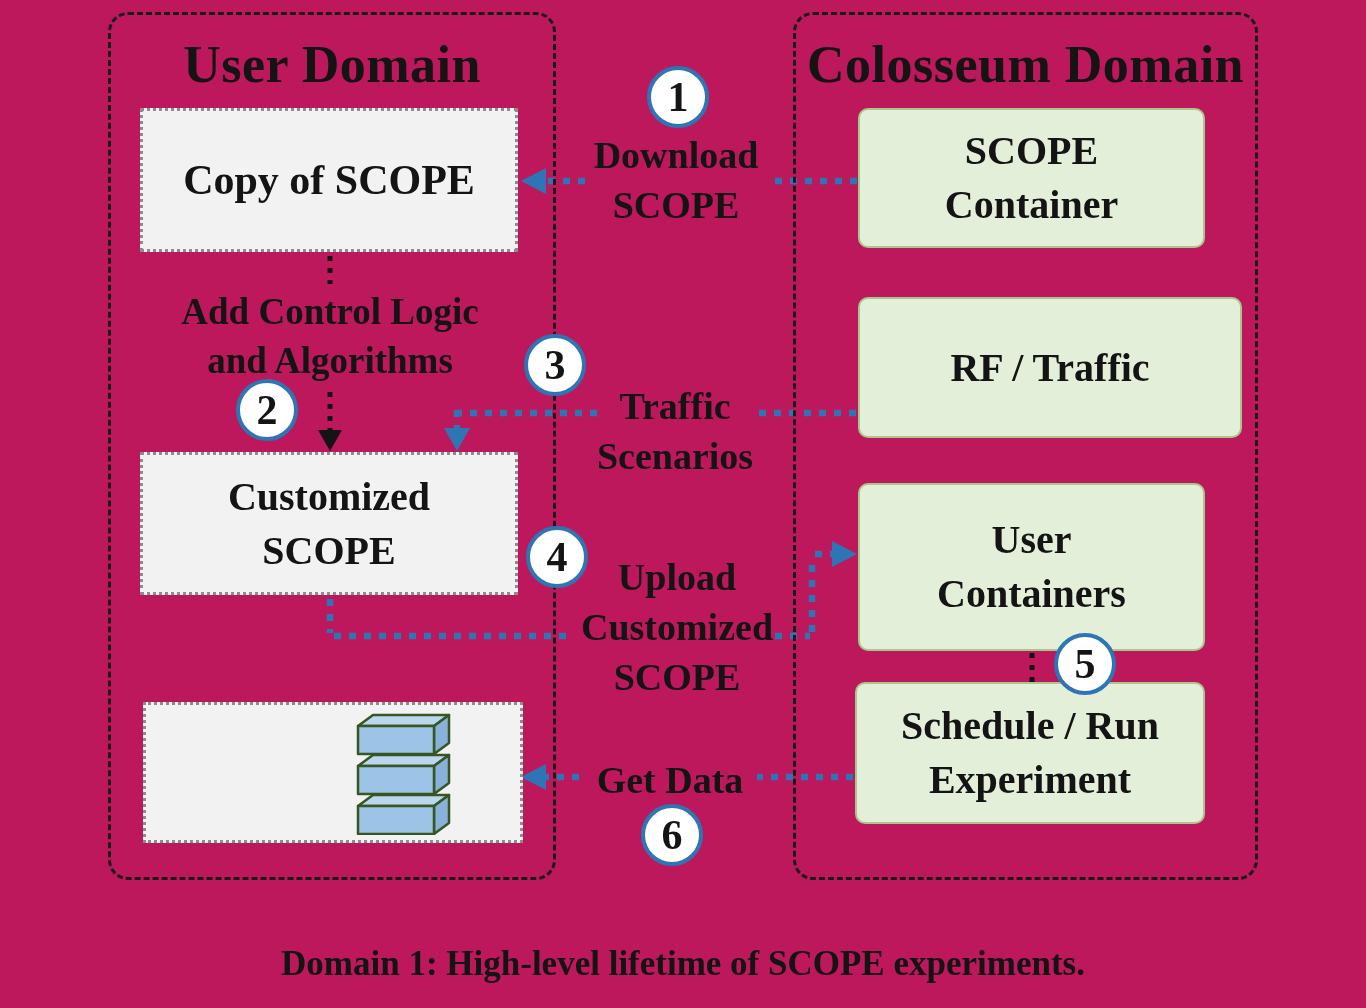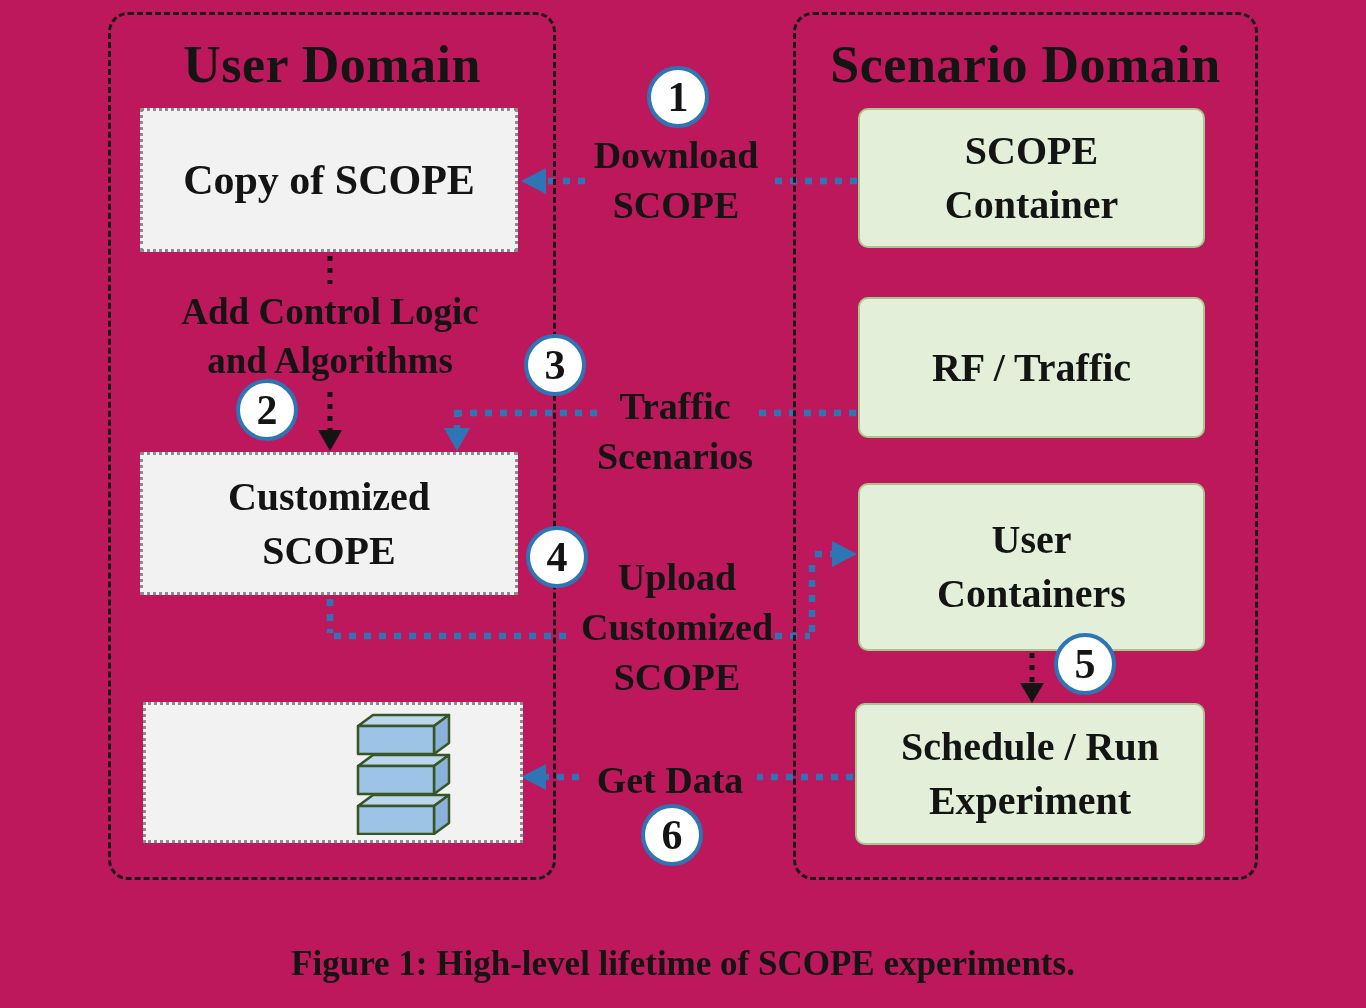--- a/index.html
+++ b/index.html
@@ -140,21 +140,21 @@
       <path d="M1032,629 V691"></path>
     </g>
     <polygon points="1032,703 1020,683 1044,683" fill="#141414"></polygon>
   </svg>
 
   <div class="domain-box" style="left:108px; top:12px; width:448px; height:868px;">
     <div class="domain-title">User Domain</div>
   </div>
 
   <div class="domain-box" style="left:793px; top:12px; width:465px; height:868px;">
-    <div class="domain-title">Scenario Domain</div>
+    <div class="domain-title">Colosseum Domain</div>
   </div>
 
   <div class="node gray" style="left:140px; top:108px; width:378px; height:144px;text-align:center;">
     <span>Copy of SCOPE</span>
   </div>
 
   <div class="node gray" style="left:140px; top:452px; width:378px; height:143px; font-size:40px;">
     <span>Customized</span>
     <span>SCOPE</span>
   </div>
@@ -173,30 +173,30 @@
         <rect x="2" y="93" width="76" height="28" fill="#9dc3e6"></rect>
       </g>
     </svg>
   </div>
 
   <div class="node green" style="left:858px; top:108px; width:347px; height:140px;">
     <span>SCOPE</span>
     <span>Container</span>
   </div>
 
-  <div class="node green" style="left:858px; top:297px; width:347px; height:141px;">
+  <div class="node green" style="left:858px; top:297px; width:384px; height:141px;">
     <span>RF / Traffic</span>
   </div>
 
   <div class="node green" style="left:858px; top:483px; width:347px; height:168px;">
     <span>User</span>
     <span>Containers</span>
   </div>
 
-  <div class="node green" style="left:855px; top:703px; width:350px; height:142px;">
+  <div class="node green" style="left:855px; top:682px; width:350px; height:142px;">
     <span>Schedule / Run</span>
     <span>Experiment</span>
   </div>
 
   <div class="step-circle" style="left:647px; top:66px;">
     <span>1</span>
   </div>
   <div class="step-circle" style="left:236px; top:379px;">
     <span>2</span>
   </div>
@@ -231,15 +231,15 @@
   <div class="arrow-label" style="left:677px; top:552px;">
     <div>Upload</div>
     <div>Customized</div>
     <div>SCOPE</div>
   </div>
 
   <div class="arrow-label" style="left:670px; top:755px;">
     <div>Get Data</div>
   </div>
 
-  <div class="caption">Figure 1: High-level lifetime of SCOPE experiments.</div>
+  <div class="caption">Domain 1: High-level lifetime of SCOPE experiments.</div>
 
 </div>
 
 </body></html>

